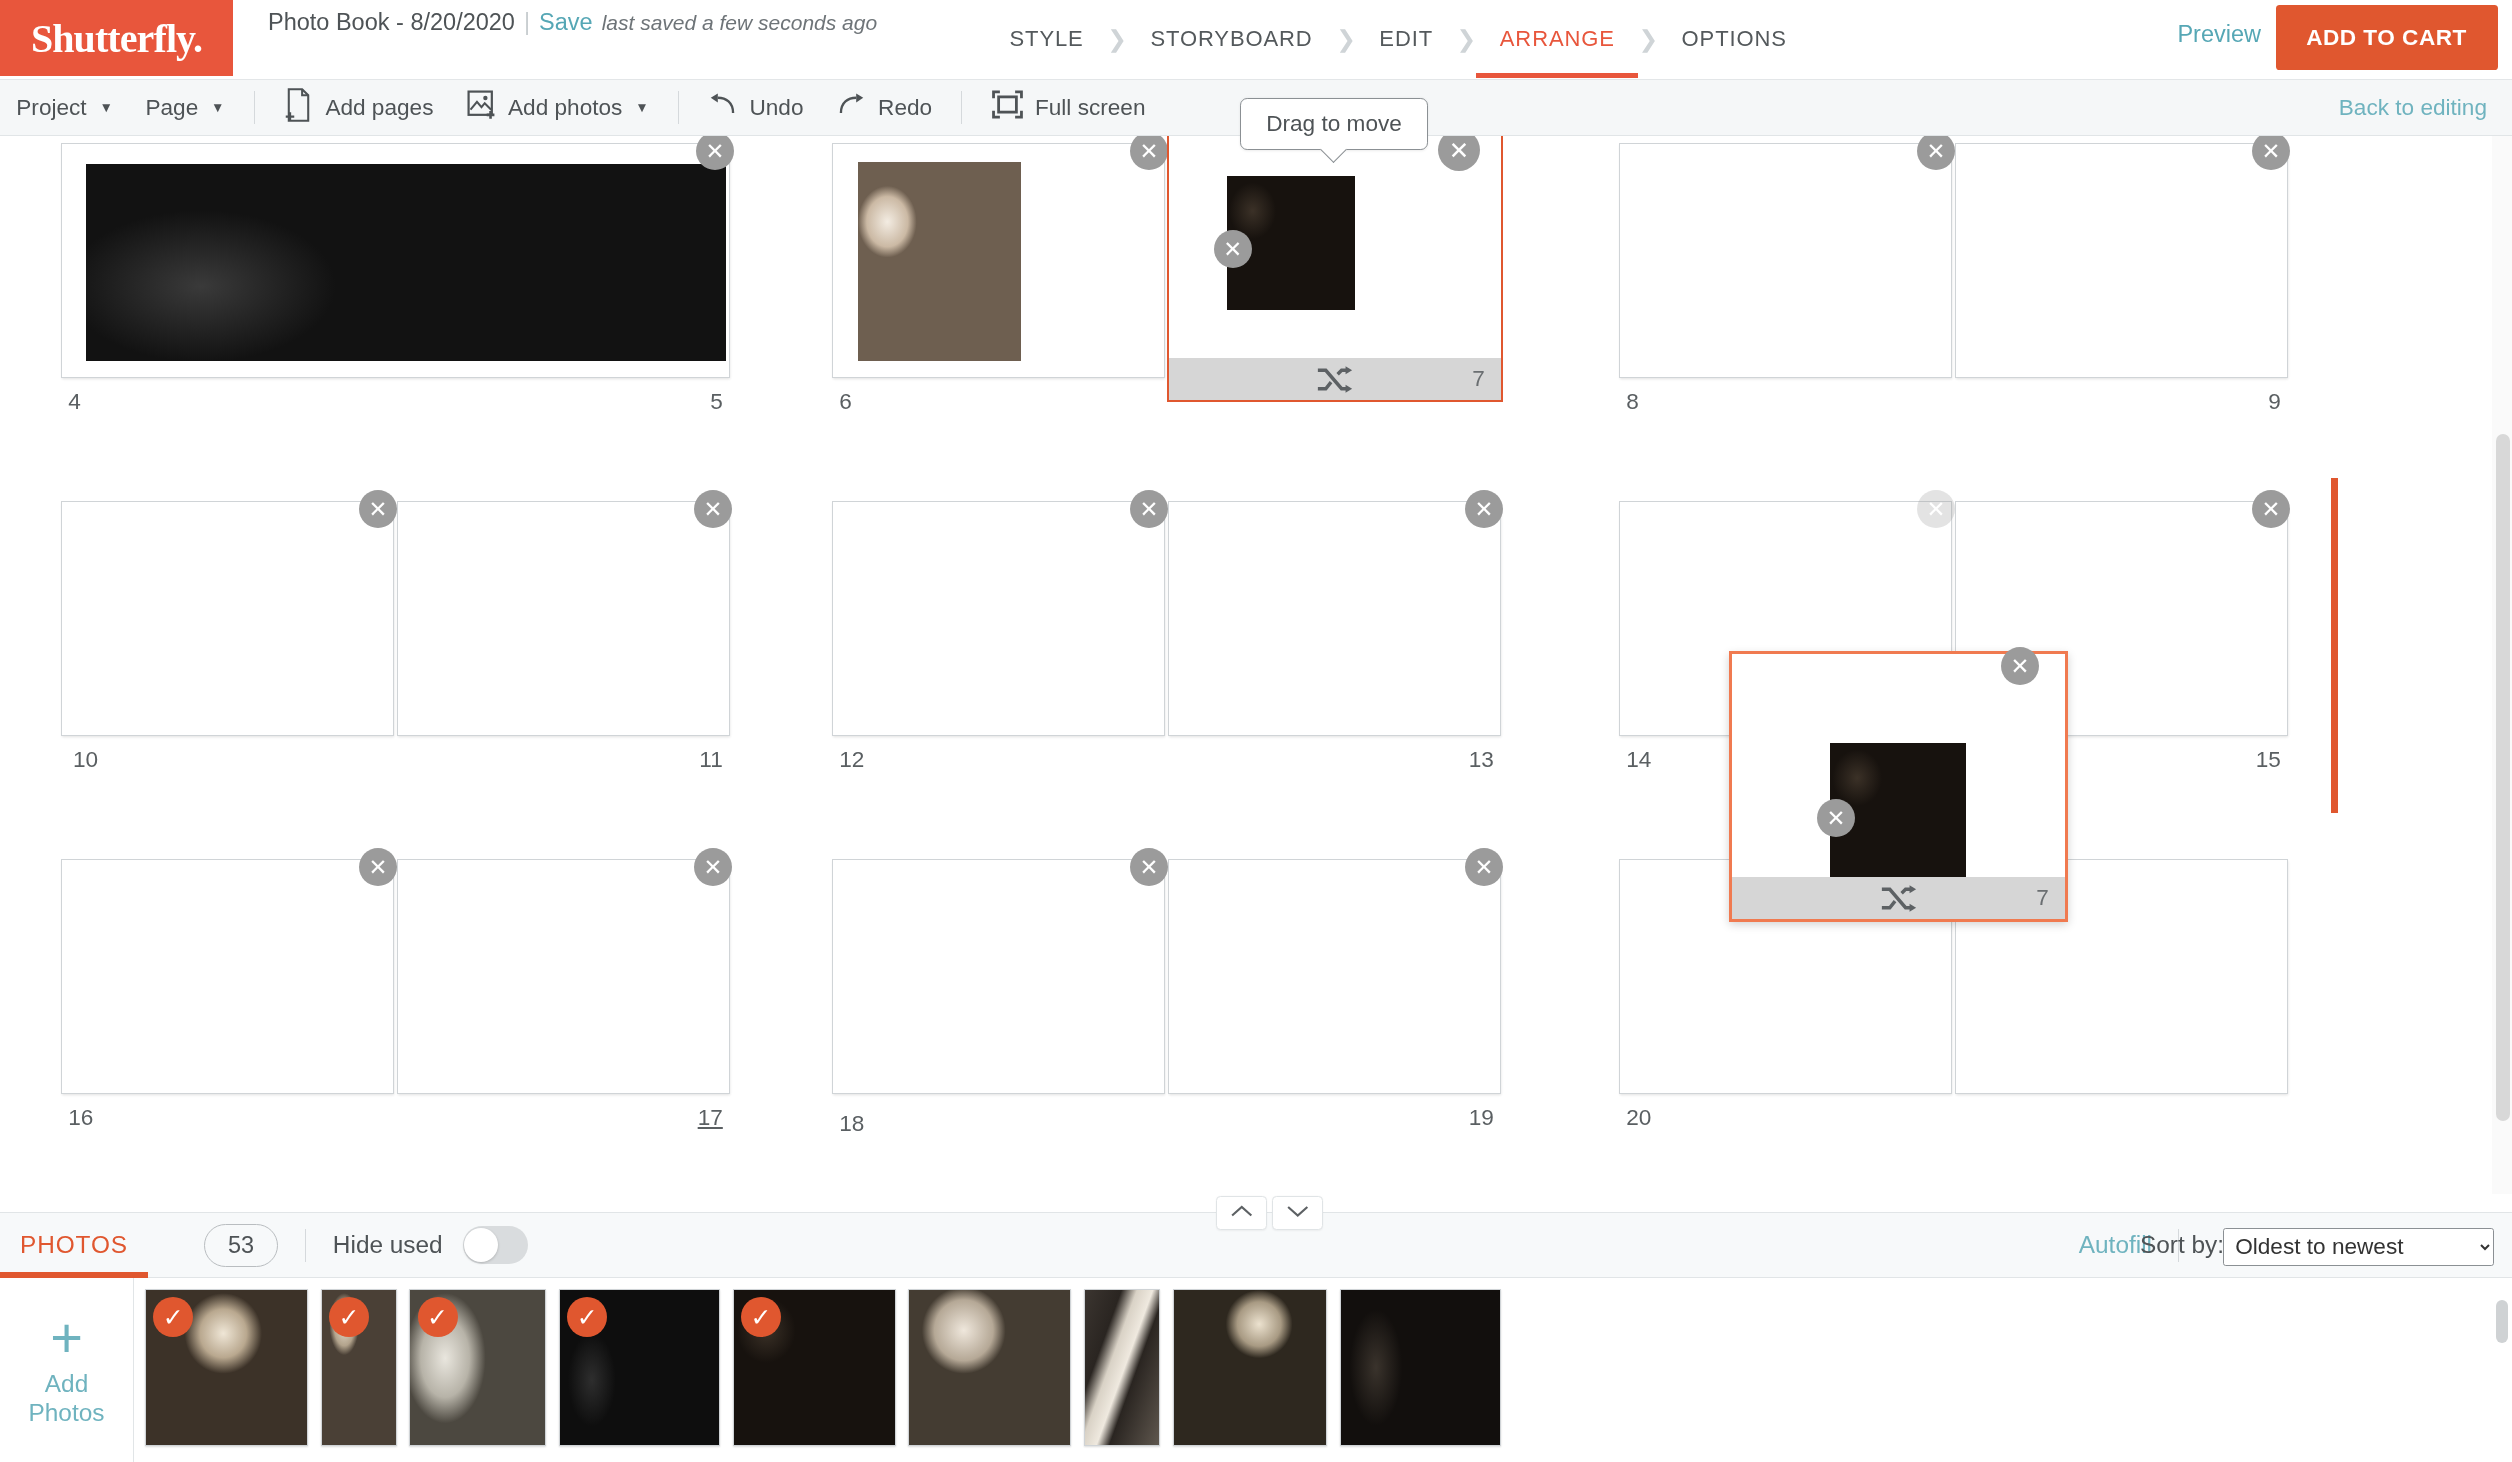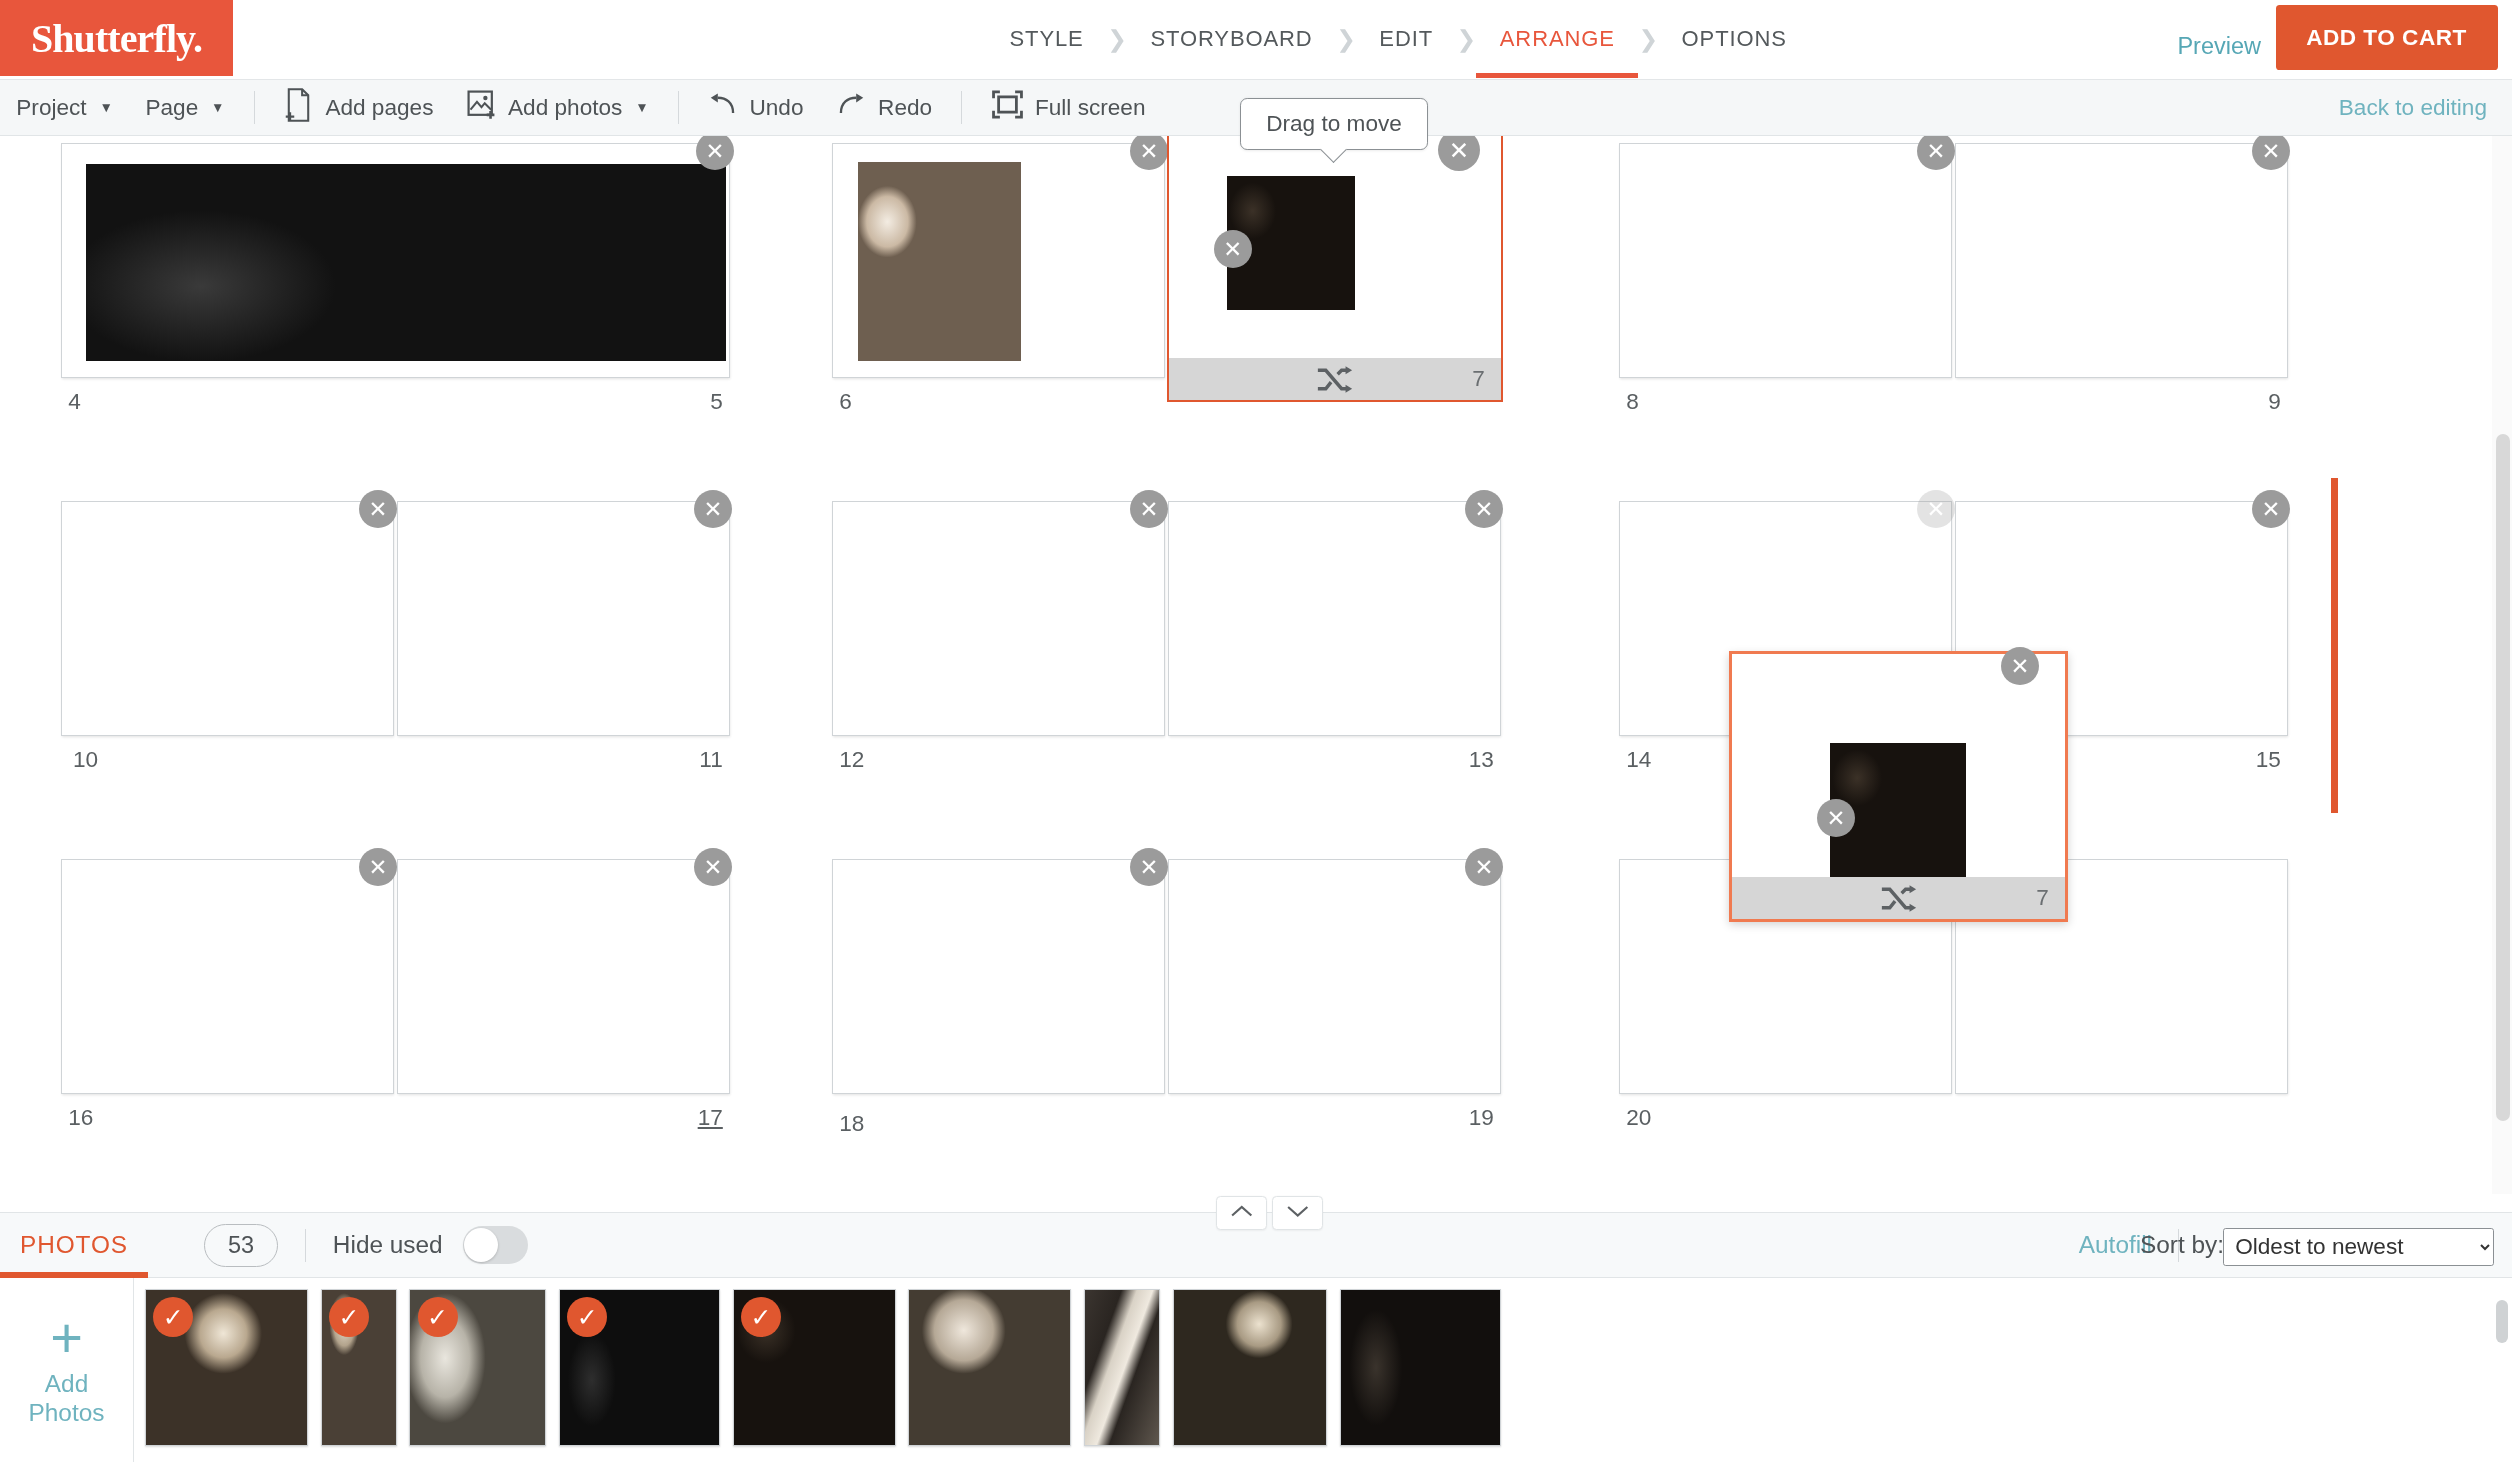--- a/index.html
+++ b/index.html
@@ -44,21 +44,21 @@
   .nav-item {
     font-size:22px; color:#54595c; letter-spacing:0.9px; padding:0 23.5px;
     height:78px; display:flex; align-items:center; position:relative; cursor:pointer;
   }
   .nav-item.active { color:#e8563c; }
   .nav-item.active::after {
     content:""; position:absolute; left:0; right:0; bottom:0; height:5.4px; background:#e8563c;
   }
   .nav-sep { color:#cfd4d7; font-size:23.5px; font-weight:300; }
 
-  .preview-link { position:absolute; right:251px; top:33px; font-size:23.5px; color:#56a7b5; cursor:pointer;}
+  .preview-link { position:absolute; right:251px; top:21px; font-size:23.5px; color:#56a7b5; cursor:pointer;}
   .cart-btn {
     position:absolute; right:14.5px; top:5.4px; width:222px; height:65px;
     background:#e0572f; color:#fff; font-size:22.6px; font-weight:bold;
     display:flex; align-items:center; justify-content:center; letter-spacing:0.5px;
     border-radius:3.6px; cursor:pointer;
   }
 
   
   .toolbar {
     position:absolute; top:80px; left:0; width:2512px; height:56px;
@@ -299,20 +299,23 @@
 </style>
 </head>
 <body>
 
 <div class="header">
   <div class="logo">
     <span class="logo-text">Shutterfly.</span>
   </div>
 
   <div class="proj-block">
+    <div class="proj-line1">
+      <span>Photo Book - 8/20/2020</span><span class="pipe">|</span><span class="save">Save</span><span class="saved">last saved a few seconds ago</span>
+    </div>
   </div>
 
   <div class="nav">
     <div class="nav-item">
         <span>STYLE</span>
       </div>
     <span class="nav-sep">❯</span>
     <div class="nav-item">
         <span>STORYBOARD</span>
       </div>

